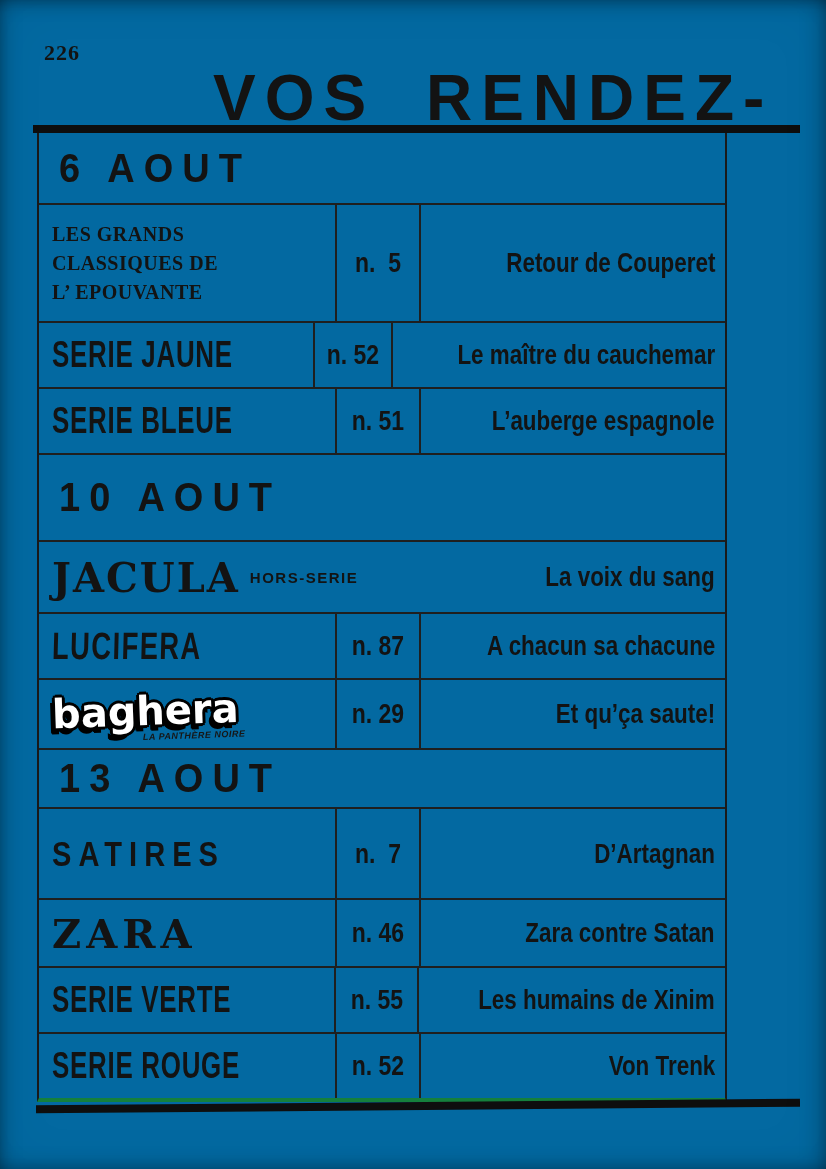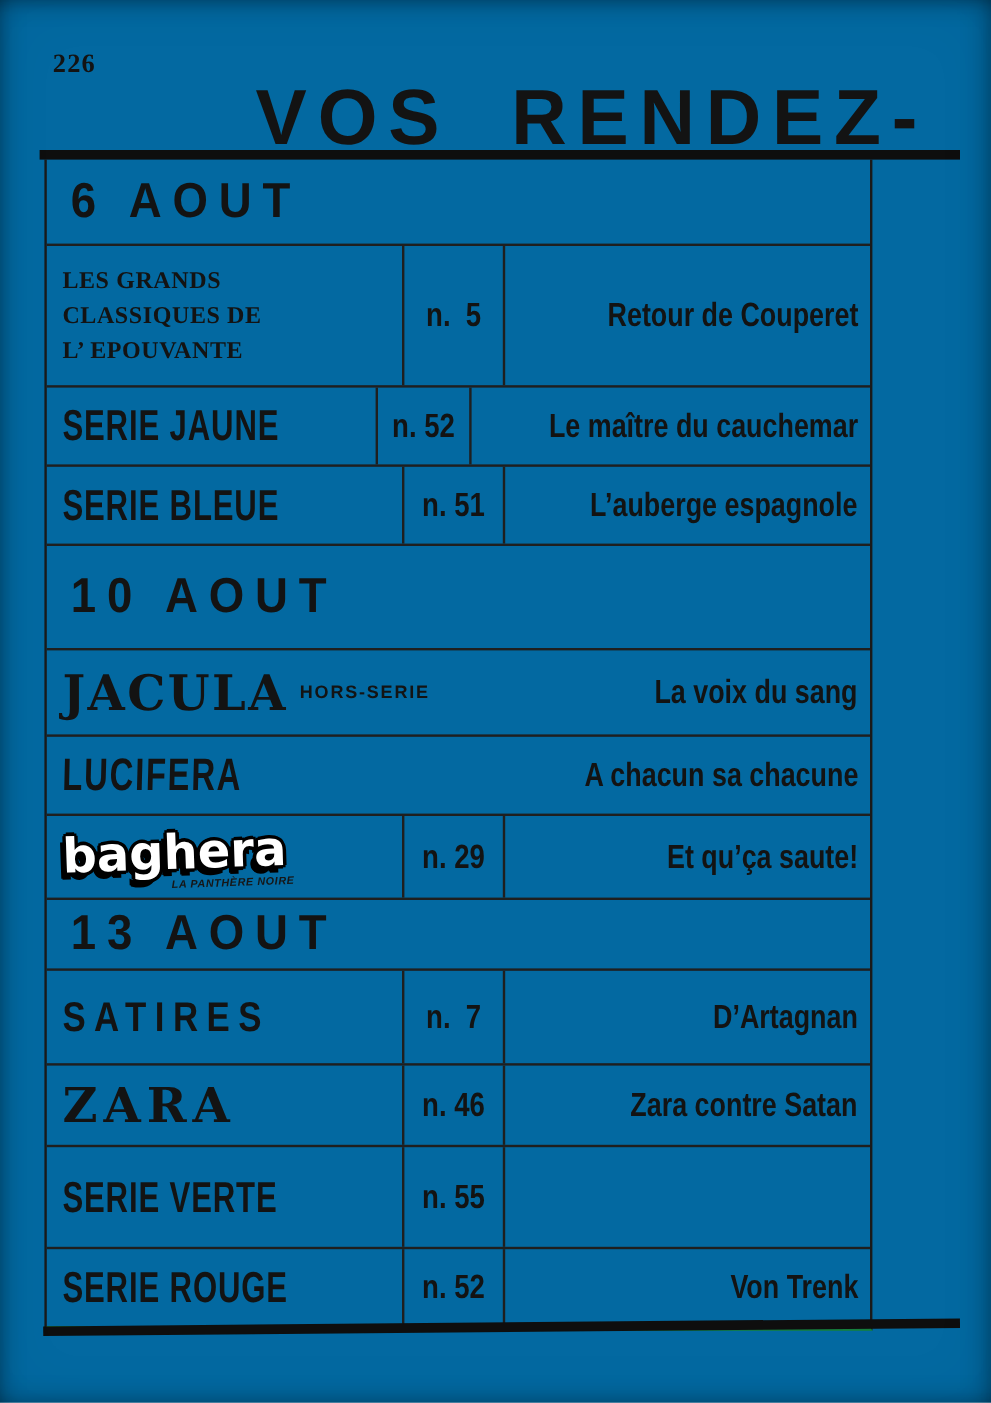--- a/index.html
+++ b/index.html
@@ -58,21 +58,21 @@
         color:#ffffff;letter-spacing:0px;white-space:nowrap;
         text-shadow:-2px -2px 0 #000,2px -2px 0 #000,-2px 2px 0 #000,2px 2px 0 #000,
                     -3px 0 0 #000,3px 0 0 #000,0 -3px 0 #000,0 3px 0 #000,
                     -5px 5px 0 #000,-4px 6px 0 #000;}
   .baghera-caption{position:absolute;right:-6px;bottom:-8px;font-size:9px;font-weight:bold;
         font-style:italic;letter-spacing:.5px;color:#161616;white-space:nowrap;}
   
   .h-sec6{height:72px;}   .h-grands{height:118px;} .h-jaune{height:66px;}
   .h-bleue{height:66px;}  .h-sec10{height:87px;}   .h-jacula{height:72px;}
   .h-lucif{height:66px;}  .h-bagh{height:70px;}    .h-sec13{height:59px;}
-  .h-satires{height:79px;}.h-zara{height:68px;}    .h-verte{height:85px;}
+  .h-satires{height:91px;}.h-zara{height:68px;}    .h-verte{height:66px;}
   .h-rouge{height:64px;}
 </style>
 </head>
 <body>
 
 <div class="page">
 
   <div class="page-number">226</div>
   <div class="main-title">VOS RENDEZ-</div>
   <div class="rule-top"></div>
@@ -134,20 +134,23 @@
       </div>
       <div class="c3j">
         <span class="ttl">La voix du sang</span>
       </div>
     </div>
 
     <div class="row h-lucif">
       <div class="c1">
         <span class="name-lucifera">LUCIFERA</span>
       </div>
+      <div class="c2">
+        <span class="num">n. 87</span>
+      </div>
       <div class="c3">
         <span class="ttl">A chacun sa chacune</span>
       </div>
     </div>
 
     <div class="row h-bagh">
       <div class="c1">
         <span class="baghera-wrap">
           <span class="baghera-text">baghera</span>
           <span class="baghera-caption">LA PANTHÈRE NOIRE</span>
@@ -189,20 +192,23 @@
       </div>
     </div>
 
     <div class="row h-verte">
       <div class="c1">
         <span class="name-cond">SERIE VERTE</span>
       </div>
       <div class="c2">
         <span class="num">n. 55</span>
       </div>
+      <div class="c3">
+        <span class="ttl">Les humains de Xinim</span>
+      </div>
     </div>
 
     <div class="row h-rouge">
       <div class="c1">
         <span class="name-cond">SERIE ROUGE</span>
       </div>
       <div class="c2">
         <span class="num">n. 52</span>
       </div>
       <div class="c3">

